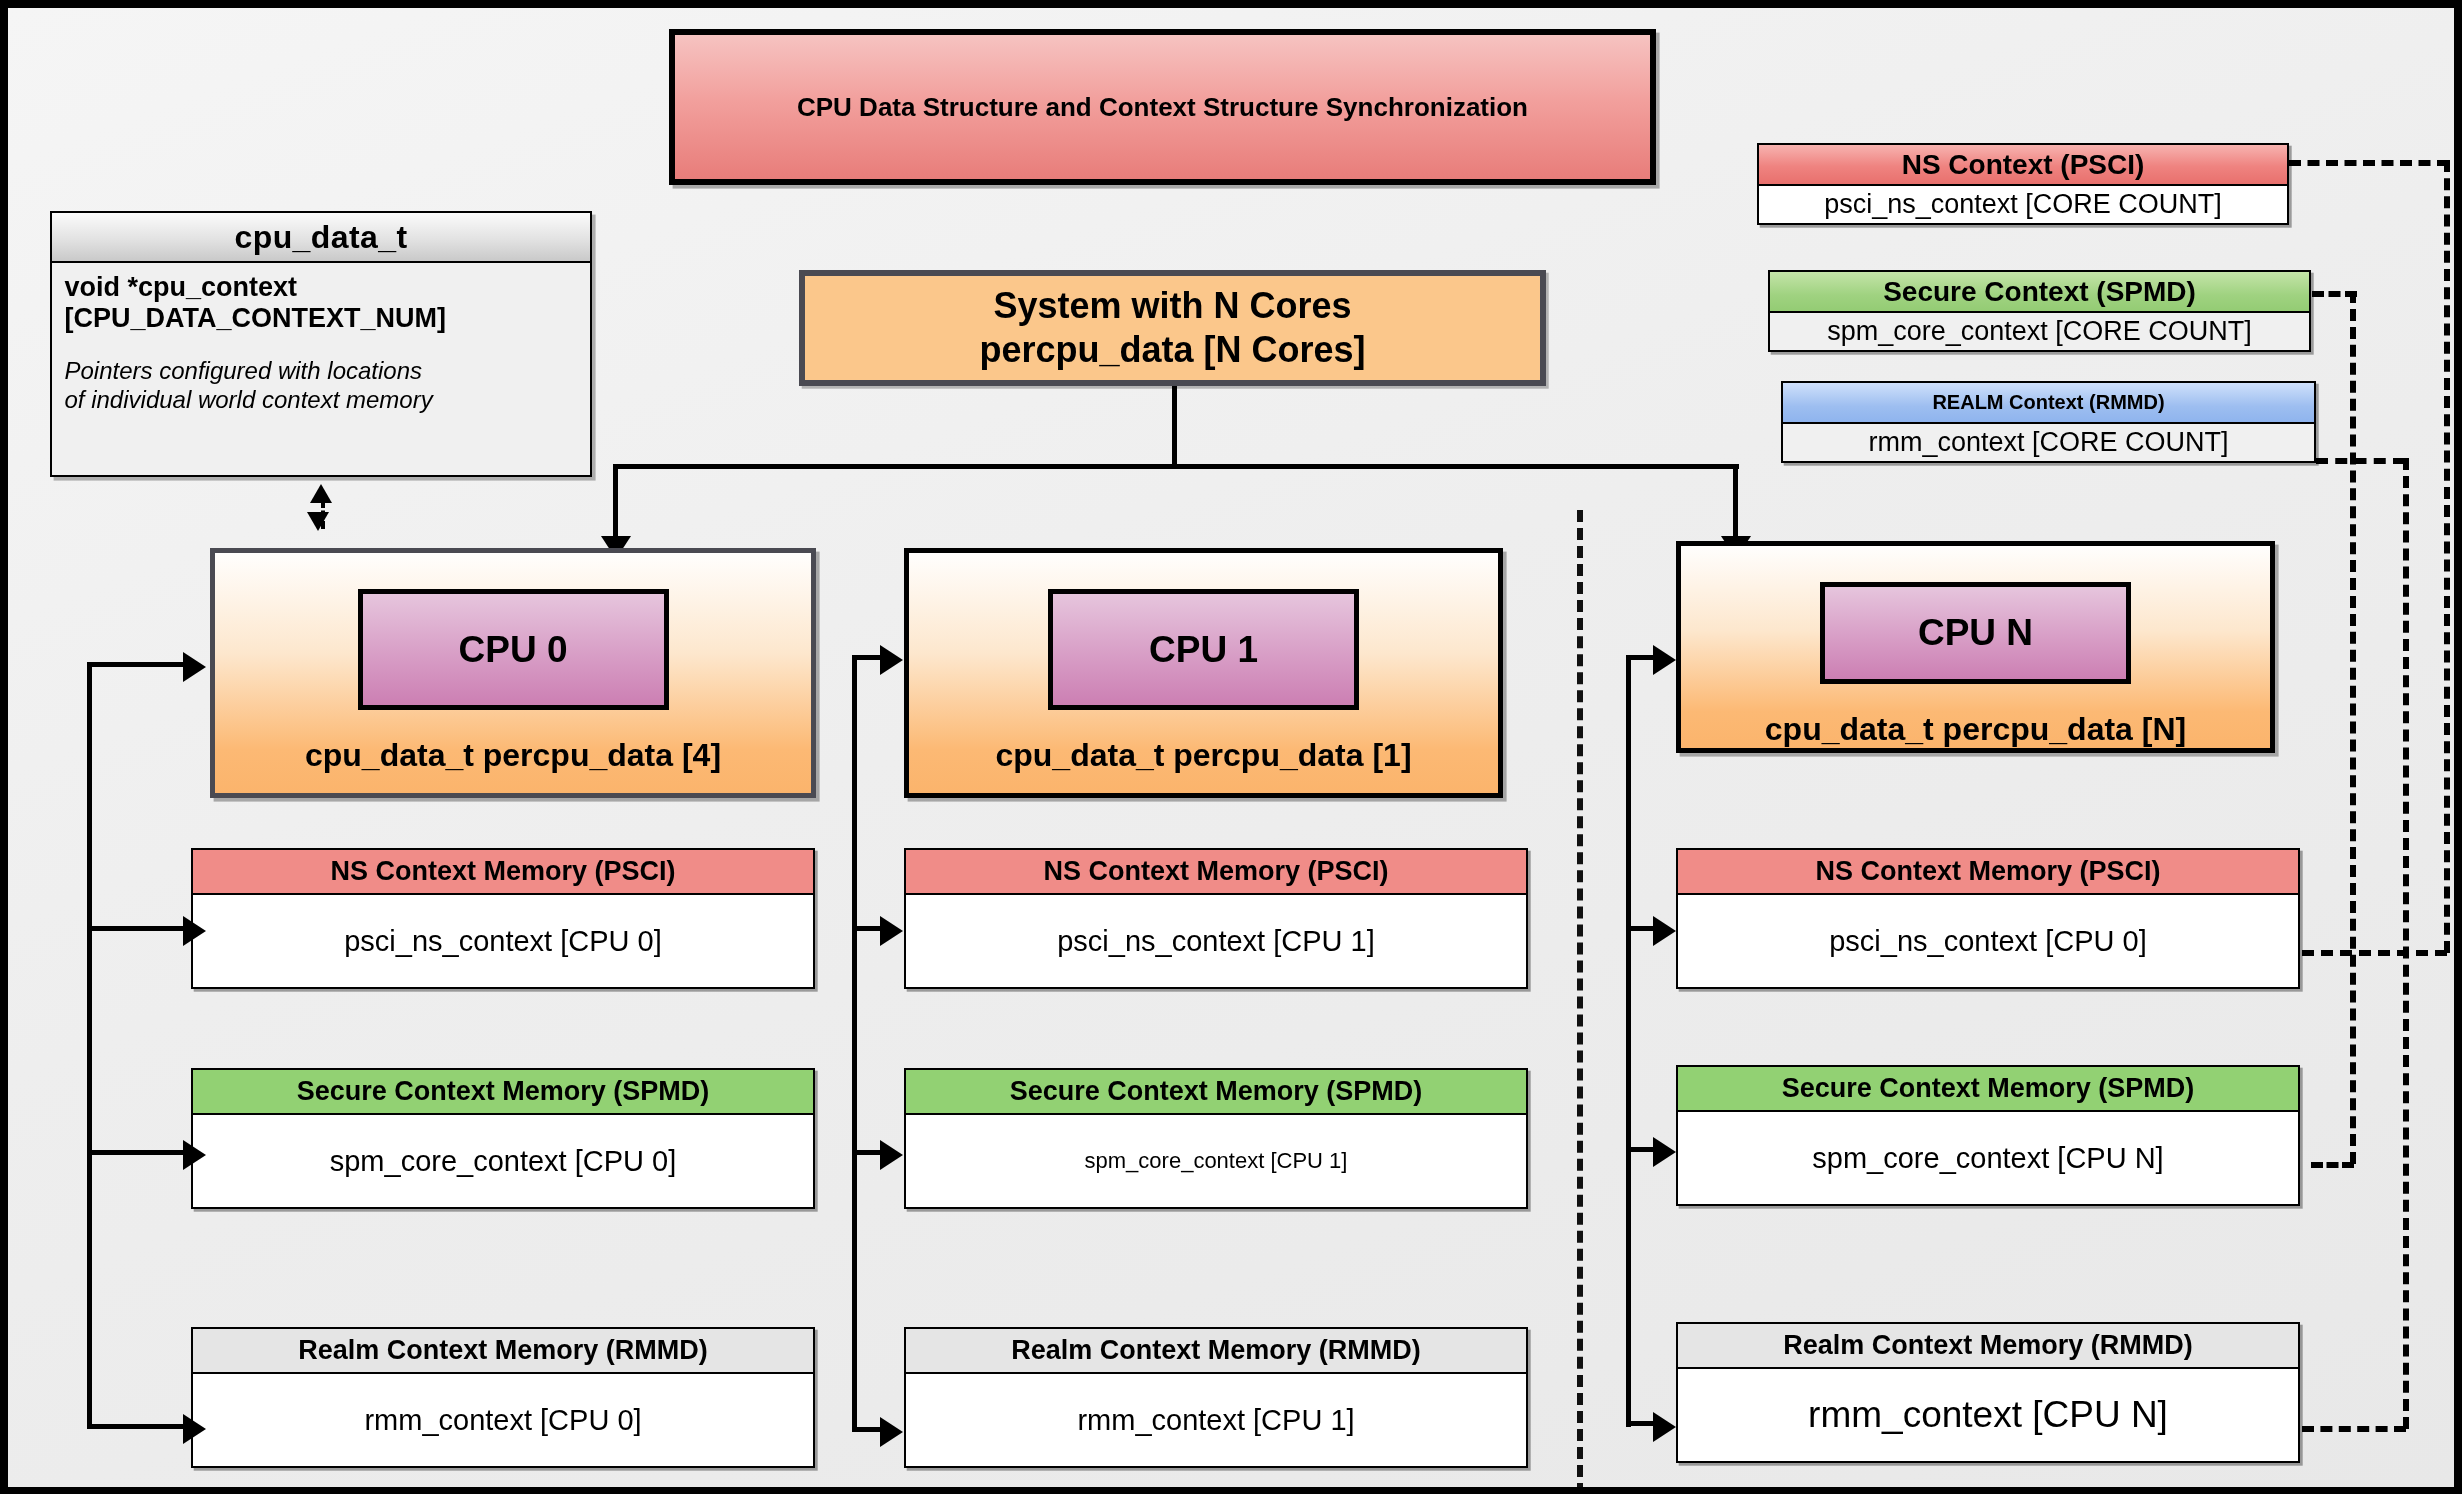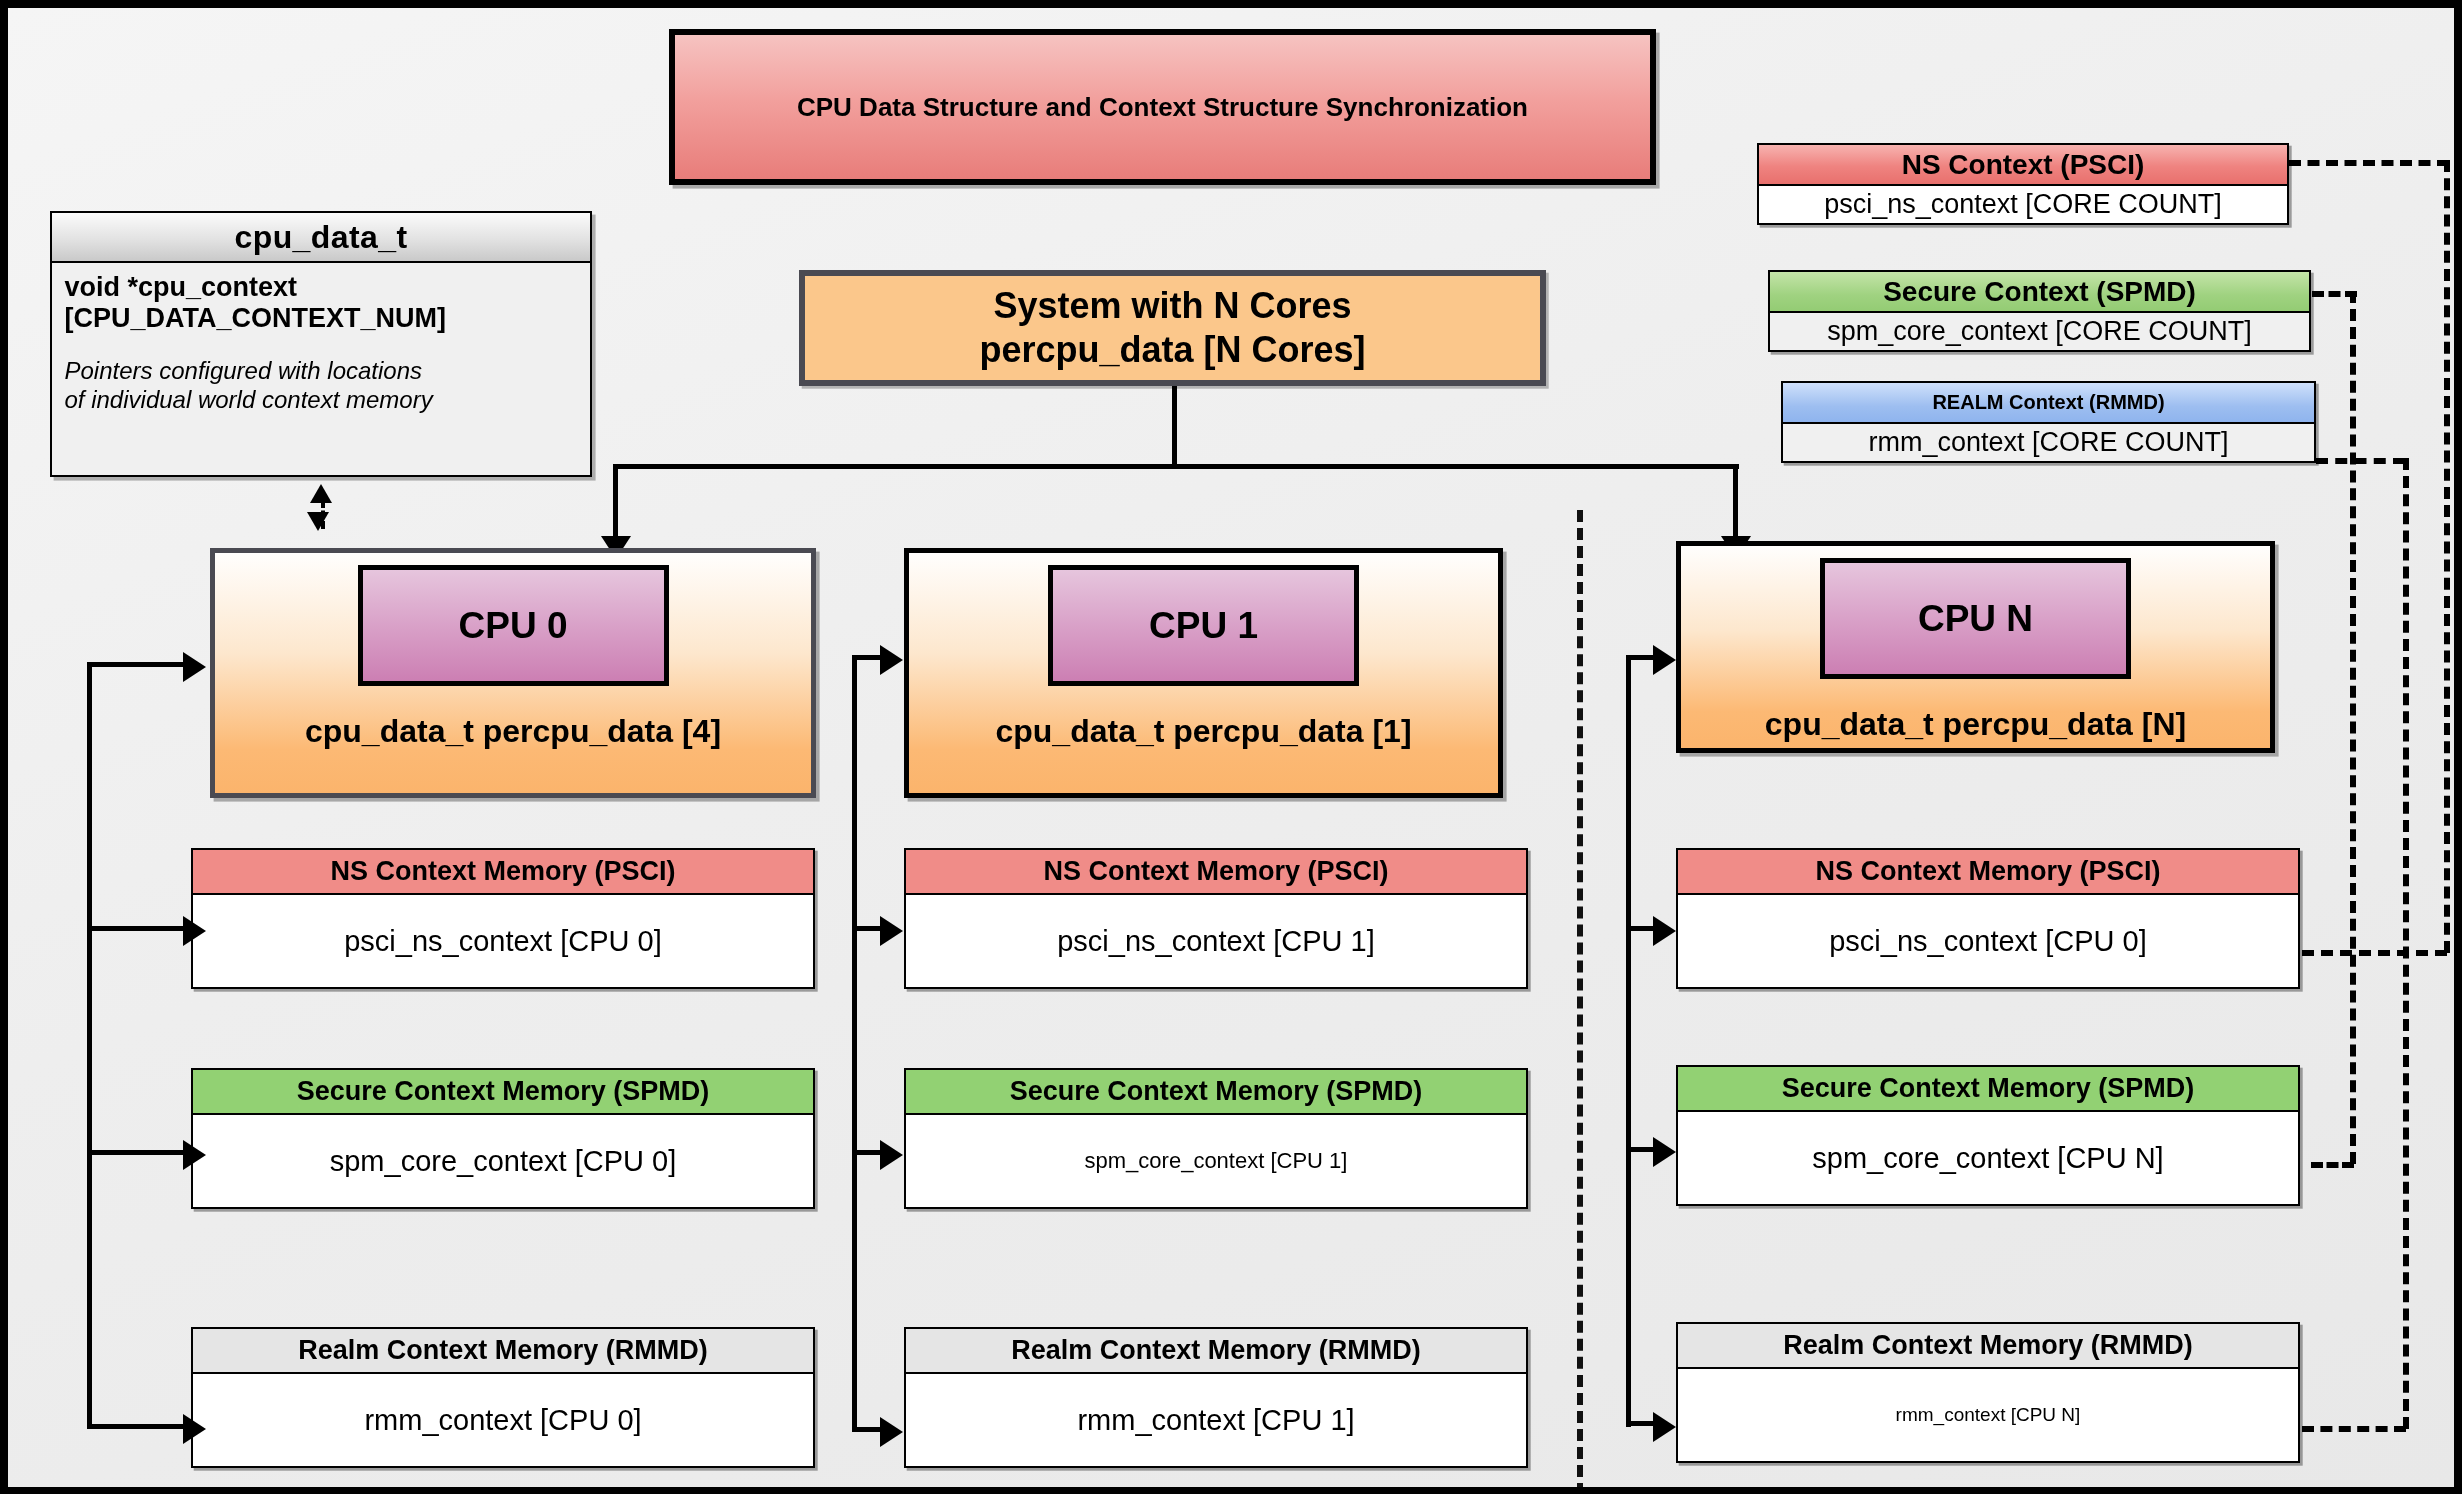--- a/index.html
+++ b/index.html
@@ -89,21 +89,21 @@
   
   .cpu-box{
     position:absolute;box-sizing:border-box;
     border:5.3px solid #000;
     background:linear-gradient(180deg,#fffefd 0%,#fde7cd 42%,#fcb974 82%,#fbb46c 100%);
     box-shadow:3.6px 3.6px 0 rgba(0,0,0,0.3);
     display:flex;flex-direction:column;align-items:center;
   }
   .cpu-box.framed{border:5.3px solid #4a4a52;}
   .cpu-chip{
-    margin-top:12px;
+    margin-top:36px;
     width:301px;height:111px;
     border:5.3px solid #000;
     background:linear-gradient(180deg,#e6c5dd 0%,#d9a1c8 50%,#cc7fb3 100%);
     display:flex;align-items:center;justify-content:center;
     font-size:37px;font-weight:bold;color:#000;
   }
   .cpu-label{
     margin-top:27px;font-size:32px;font-weight:bold;color:#000;white-space:nowrap;
   }
 
@@ -254,21 +254,21 @@
     <div class="bdy" style="font-size:29px;">psci_ns_context [CPU 0]</div>
   </div>
 
   <div class="cbox" style="left:1668px;top:1057px;width:624px;height:141px;">
     <div class="hdr hdr-flat-green" style="height:43px;font-size:27px;">Secure Context Memory (SPMD)</div>
     <div class="bdy" style="font-size:29px;">spm_core_context [CPU N]</div>
   </div>
 
   <div class="cbox" style="left:1668px;top:1314px;width:624px;height:141px;">
     <div class="hdr hdr-flat-blue" style="height:43px;font-size:27px;">Realm Context Memory (RMMD)</div>
-    <div class="bdy" style="font-size:19px;">rmm_context [CPU N]</div>
+    <div class="bdy" style="font-size:37px;">rmm_context [CPU N]</div>
   </div>
 
   <div class="linev abs" style="left:1618px;top:647px;height:772px;"></div>
   <div class="lineh abs" style="left:1618px;top:647px;width:37px;"></div>
   <div class="arrow-r abs" style="left:1645px;top:637px;"></div>
   <div class="lineh abs" style="left:1618px;top:918px;width:37px;"></div>
   <div class="arrow-r abs" style="left:1645px;top:908px;"></div>
   <div class="lineh abs" style="left:1618px;top:1139px;width:37px;"></div>
   <div class="arrow-r abs" style="left:1645px;top:1129px;"></div>
   <div class="lineh abs" style="left:1618px;top:1413px;width:37px;"></div>

